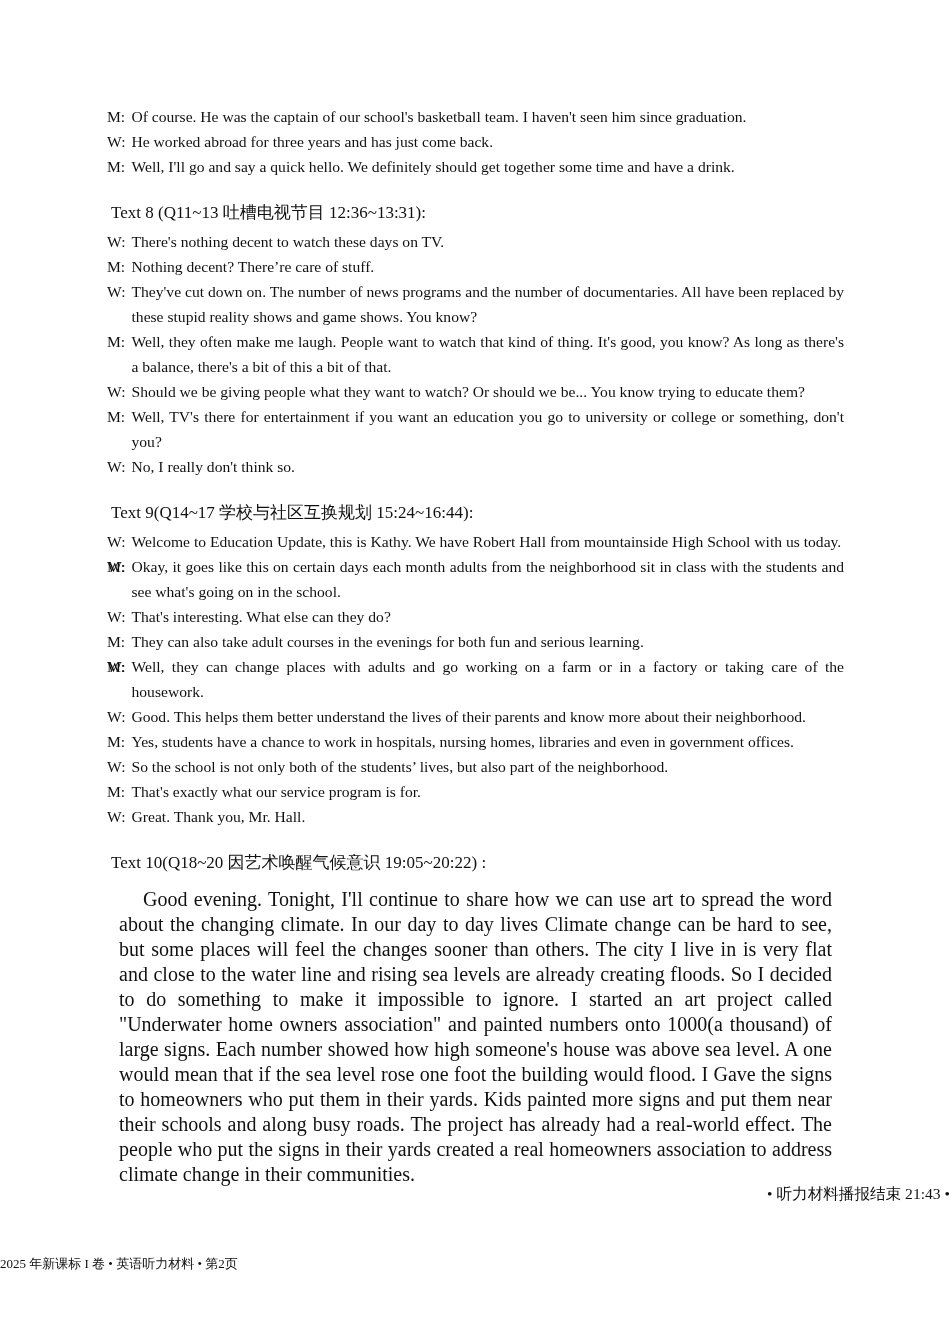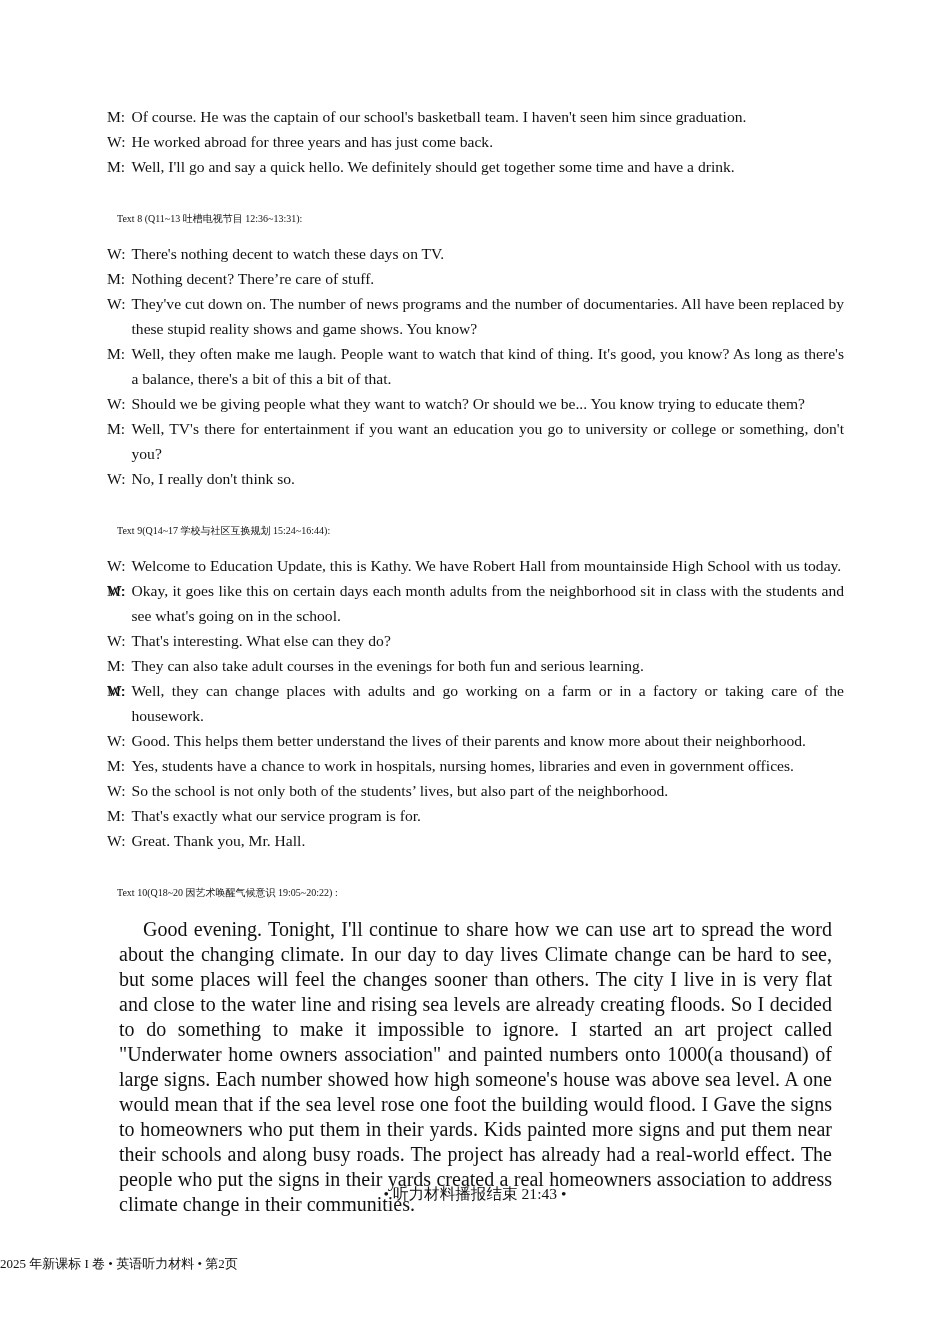--- a/index.html
+++ b/index.html
@@ -5,24 +5,24 @@
     html, body { margin: 0; padding: 0; background: #ffffff; }
     body {
       width: 950px; height: 1344px; position: relative; overflow: hidden;
       font-family: "Liberation Serif", "DejaVu Serif", serif;
       color: #111111;
     }
     .page { position: absolute; left: 107px; top: 104px; width: 737px; }
     .line { font-size: 15.6px; line-height: 25px; margin: 0; }
     .turn { position: relative; padding-left: 24.5px; text-align: justify; text-align-last: left; }
     .turn .spk { position: absolute; left: 0; top: 0; }
-    .heading { font-size: 10px; line-height: 25px; margin: 10px; }
+    .heading { font-size: 17px; line-height: 25px; margin: 4px; }
     .gap { height: 17px; }
     .para { text-indent: 24px; text-align: justify; text-align-last: left; font-size: 20px; line-height: 25px; margin: 12px; }
-    .end-mark { position: absolute; top: 1181px; left: 0; width: 950px; text-align: center; font-size: 15.6px; line-height: 25px; }
+    .end-mark { position: absolute; top: 1181px; left: 0; width: 950px; text-align: right; font-size: 15.6px; line-height: 25px; }
     .footer { position: absolute; top: 1254px; left: 0; width: 950px; text-align: left; font-size: 13px; line-height: 20px; }
   </style>
 </head>
 <body>
 
 <div class="page">
 
   <div>
     <p class="line turn"><span class="spk">M:</span><span>Of course. He was the captain of our school's basketball team. I haven't seen him since graduation.</span></p>
     <p class="line turn"><span class="spk">W:</span><span>He worked abroad for three years and has just come back.</span></p>

